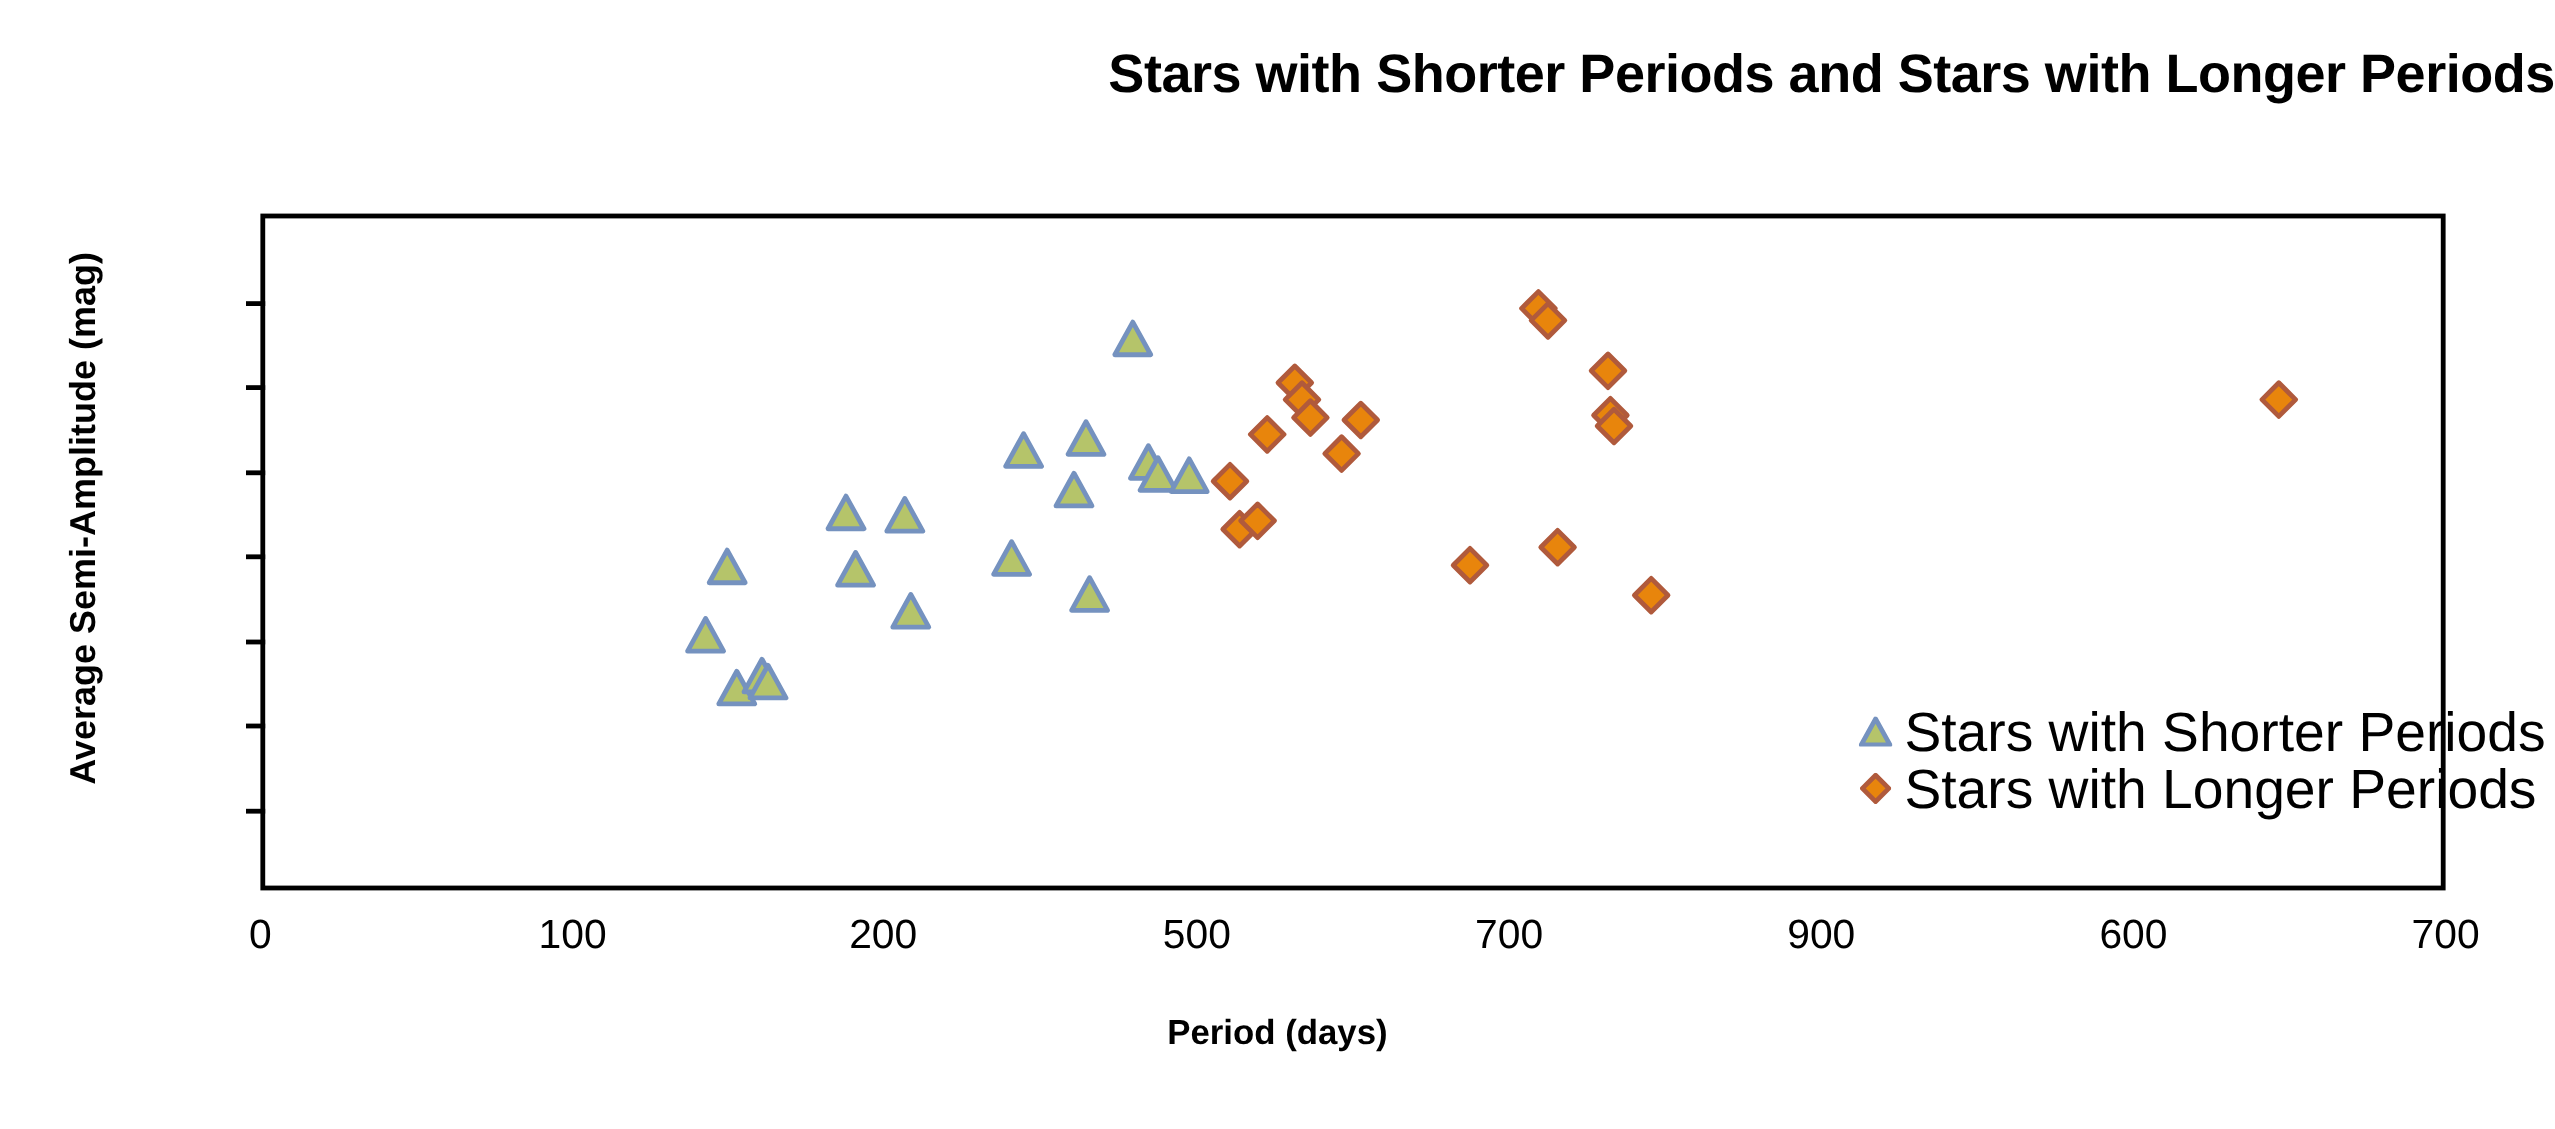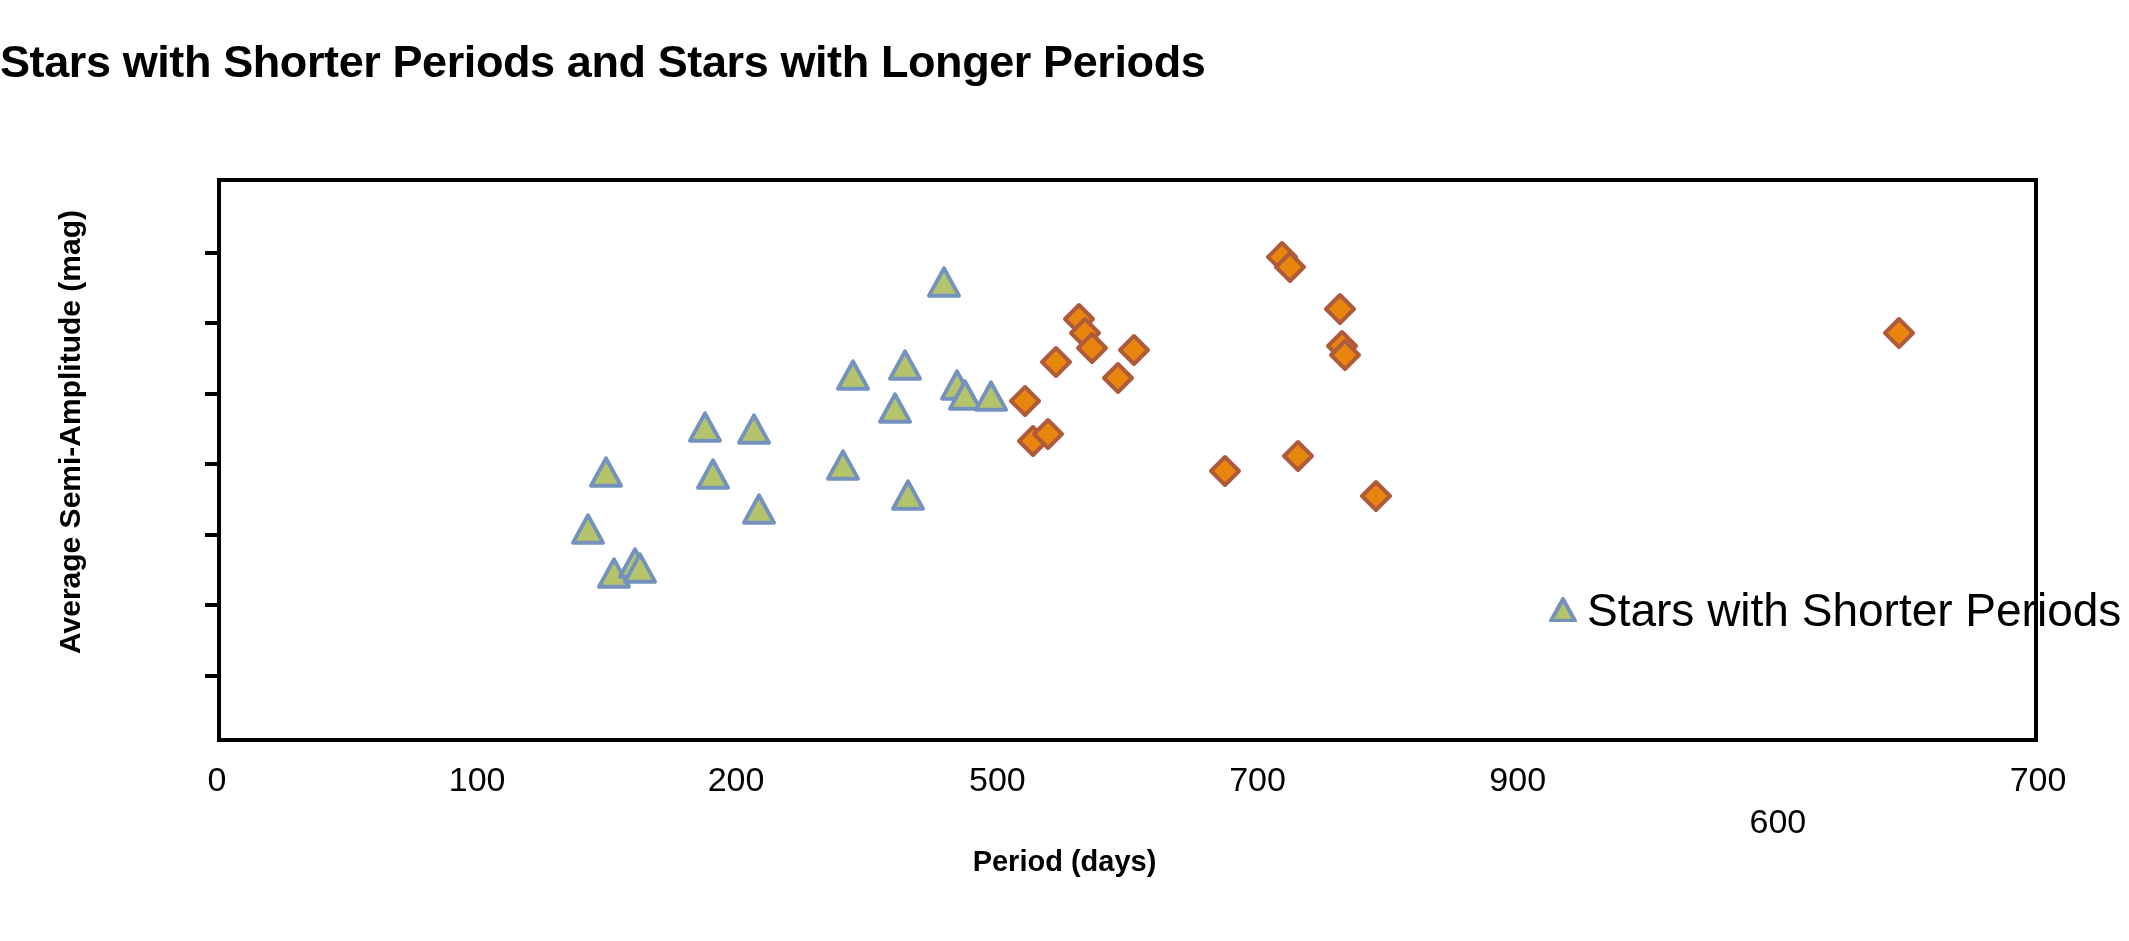--- a/index.html
+++ b/index.html
@@ -6,21 +6,21 @@
   body{
     width:2129px;height:941px;
     background:#ffffff;
     font-family:"Liberation Sans", sans-serif;
     overflow:hidden;
   }
   #figure{position:relative;width:2129px;height:941px;}
 
   #chart-title{
     position:absolute;left:0;top:36px;width:2129px;
-    text-align:left;
+    text-align:right;
     font-size:45px;font-weight:bold;color:#000000;
     letter-spacing:-0.4px;
     white-space:nowrap;
   }
 
   
   #plot-area{
     position:absolute;
     left:217px;top:178px;
     width:1821px;height:564px;
@@ -97,21 +97,21 @@
   <div id="x-axis-title">Period (days)</div>
 
   <div id="ytick-labels"></div>
   <div id="xtick-labels">
       <div class="xtick-label" style="left: 217px;">0</div>
       <div class="xtick-label" style="left: 477.143px;">100</div>
       <div class="xtick-label" style="left: 736px;">200</div>
       <div class="xtick-label" style="left: 997.429px;">500</div>
       <div class="xtick-label" style="left: 1257.57px;">700</div>
       <div class="xtick-label" style="left: 1517.71px;">900</div>
-      <div class="xtick-label" style="left: 1777.86px; margin-top: 42px;">600</div>
+      <div class="xtick-label" style="left: 1777.86px;">600</div>
       <div class="xtick-label" style="left: 2038px;">700</div>
     </div>
 
   <div id="plot-area">
     <div id="plot-inner">
         <div class="marker" style="left: 366.801px; top: 346.86px; z-index: 10;">
           <svg width="34" height="31.28" viewBox="0 0 34 31.28">
             <polygon points="17,2 32,29.28 2,29.28" fill="#b5c46a" stroke="#7592bf" stroke-width="4" stroke-linejoin="round"></polygon>
           </svg>
         </div>
@@ -302,15 +302,23 @@
 
   <div id="legend">
       <div class="legend-row">
         <span class="legend-swatch">
           <svg width="28" height="25.76" viewBox="0 0 28 25.76">
             <polygon points="14,2 26,23.76 2,23.76" fill="#b5c46a" stroke="#7592bf" stroke-width="4" stroke-linejoin="round"></polygon>
           </svg>
         </span>
         <span class="legend-text">Stars with Shorter Periods</span>
       </div>
+      <div class="legend-row">
+        <span class="legend-swatch">
+          <svg width="26" height="26" viewBox="0 0 26 26">
+            <polygon points="13,2 24,13 13,24 2,13" fill="#e8850c" stroke="#b05a3c" stroke-width="4" stroke-linejoin="round"></polygon>
+          </svg>
+        </span>
+        <span class="legend-text">Stars with Longer Periods</span>
+      </div>
     </div>
 
 </div>
 
 </body></html>

